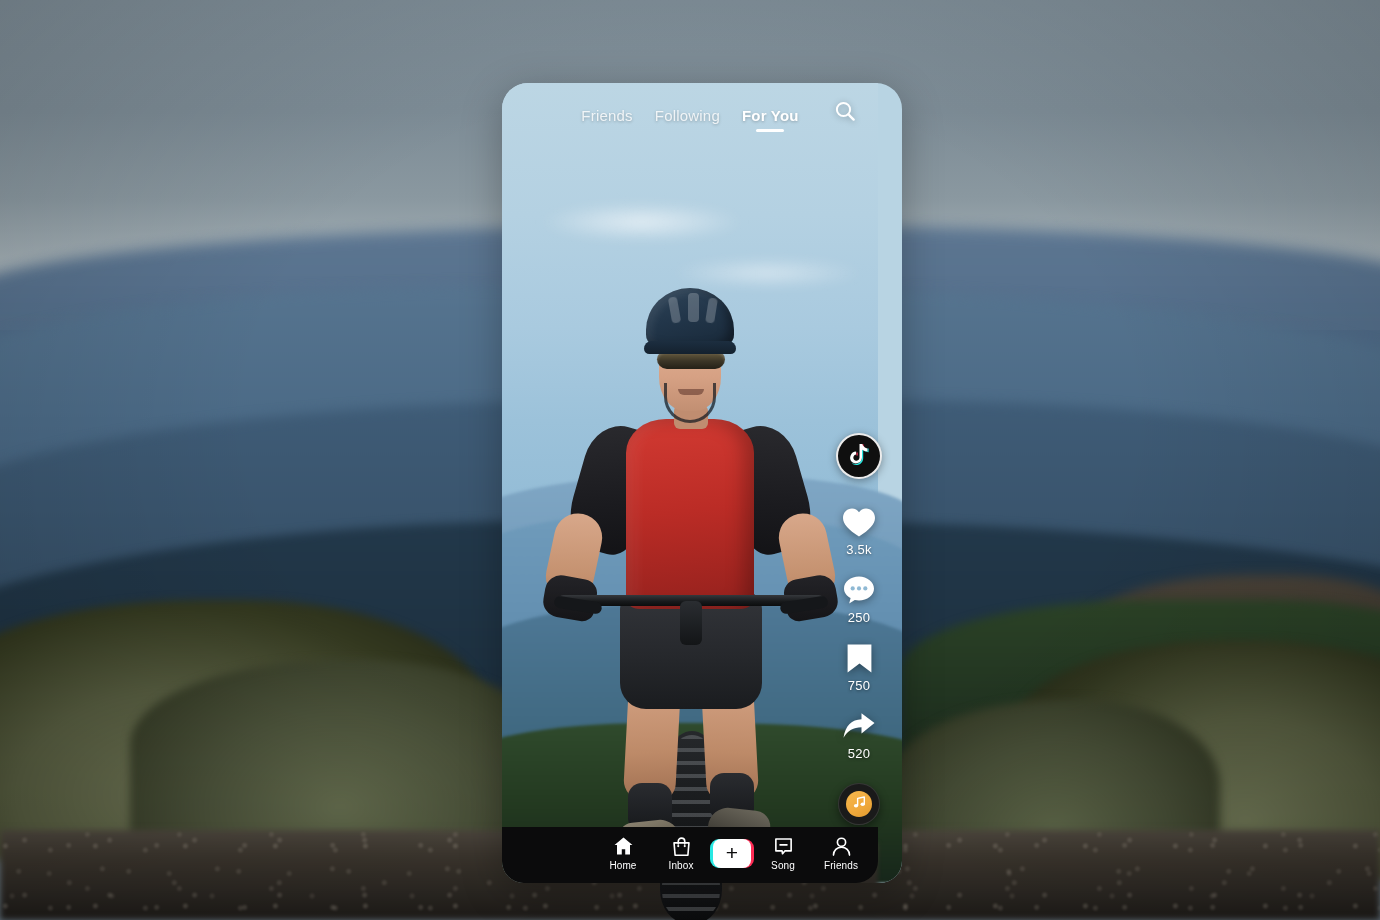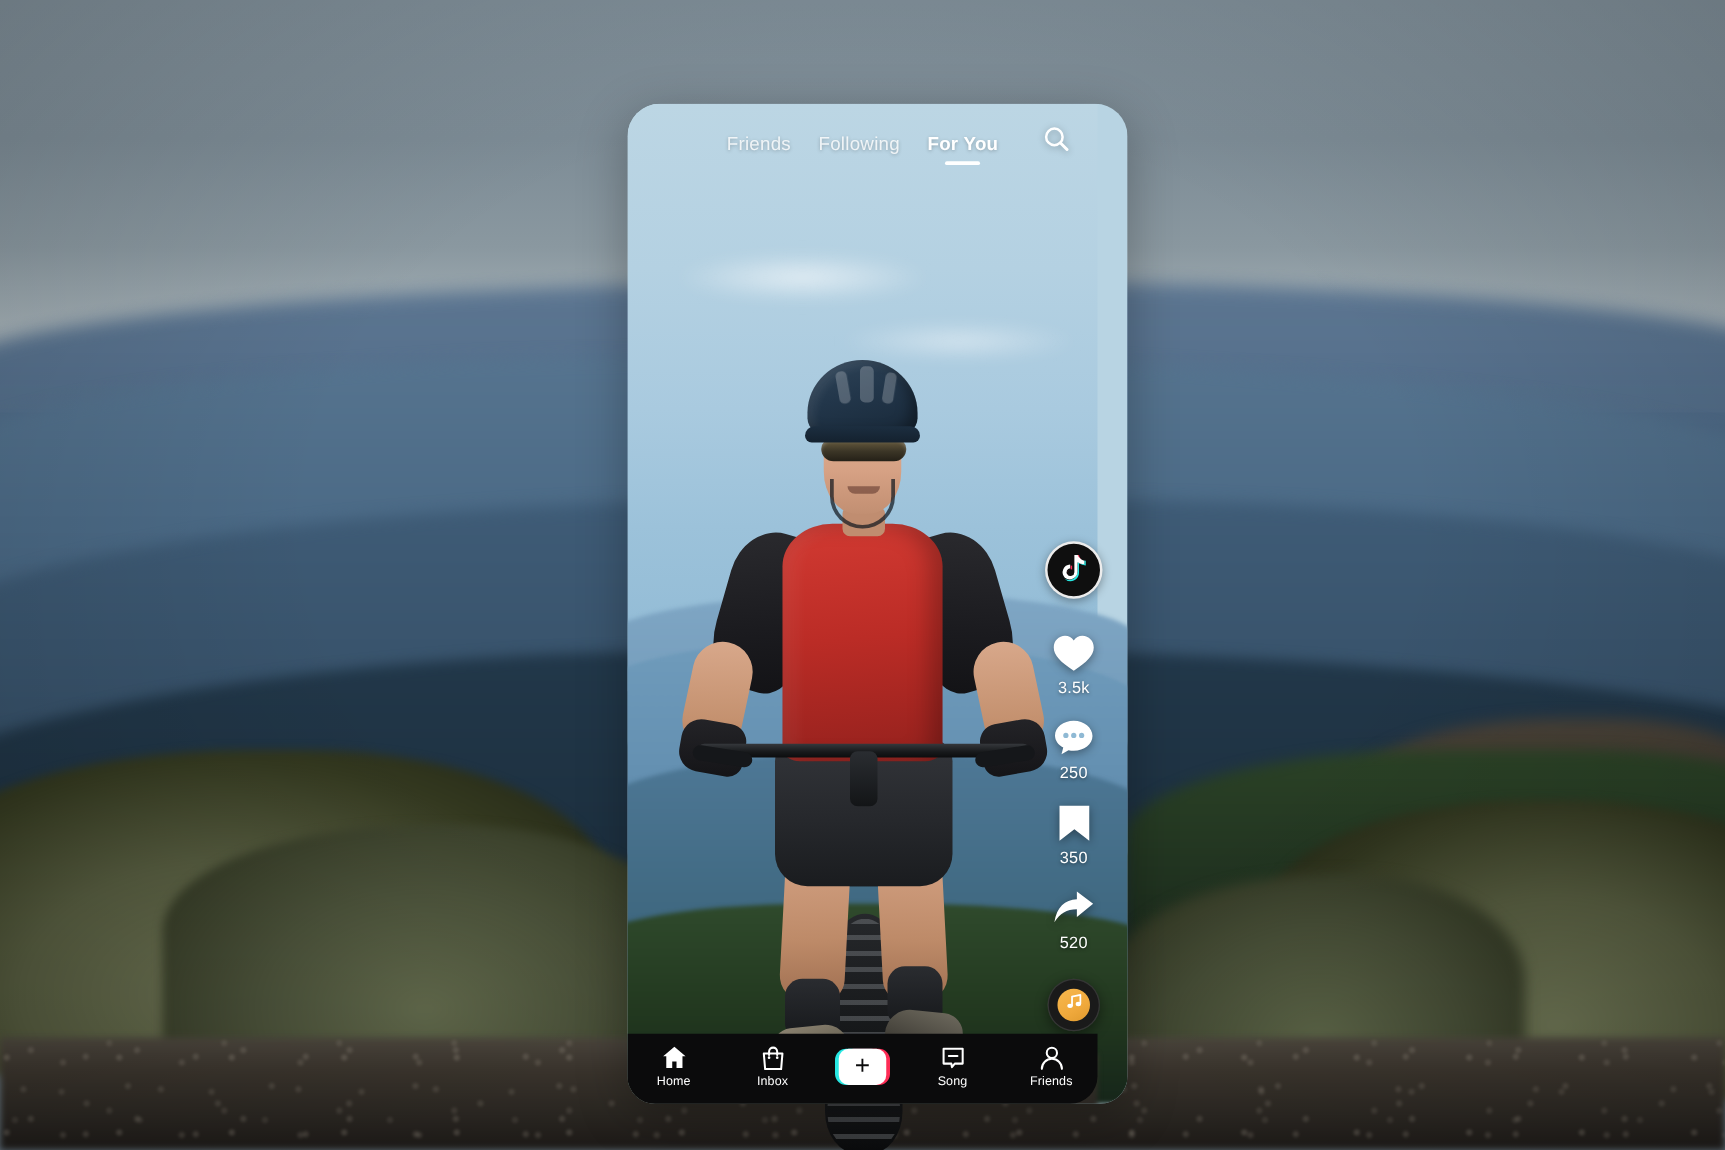--- a/index.html
+++ b/index.html
@@ -420,21 +420,21 @@
   .cap-tags { color:#fff; font-size:16px; font-weight:600; letter-spacing:.1px; }
   .cap-translate { color:rgba(255,255,255,.92); font-size:11.5px; margin-top:7px; cursor:pointer; }
   .cap-song { display:flex; align-items:center; gap:8px; margin-top:14px; }
   .cap-song-text { color:#fff; font-size:15px; }
 
   
   .bottomnav {
     position:absolute; left:0; bottom:0; width:376px; height:56px;
     background:#0b0b0c;
     border-radius:0 0 22px 22px;
-    display:flex; align-items:center; justify-content:space-between;
+    display:flex; align-items:center; justify-content:flex-end;
     padding:0 8px 4px 8px;
   }
   .navitem {
     display:flex; flex-direction:column; align-items:center; gap:3px;
     cursor:pointer; width:58px;
   }
   .navitem .nico { height:22px; display:flex; align-items:center; justify-content:center; }
   .navitem .nlabel { color:#fff; font-size:10px; letter-spacing:.1px; }
   .create-btn {
     position:relative; width:44px; height:29px; cursor:pointer;
@@ -592,21 +592,21 @@
         </span>
         <span class="count">250</span>
       </div>
 
       <div class="action">
         <span class="ico">
           <svg width="27" height="31" viewBox="0 0 27 31">
             <path d="M1.6 1.6h23.8v28L13.5 20.4 1.6 29.6z" fill="#ffffff"></path>
           </svg>
         </span>
-        <span class="count">350</span>
+        <span class="count">750</span>
       </div>
 
       <div class="action">
         <span class="ico">
           <svg width="34" height="30" viewBox="0 0 34 30">
             <path d="M19.5 2.2v6.1C9.8 8.8 3.4 14.4 1.5 26.8c4.4-7.2 9.8-10.5 18-10.5v6.2L32.5 12z" fill="#ffffff"></path>
           </svg>
         </span>
         <span class="count">520</span>
       </div>

